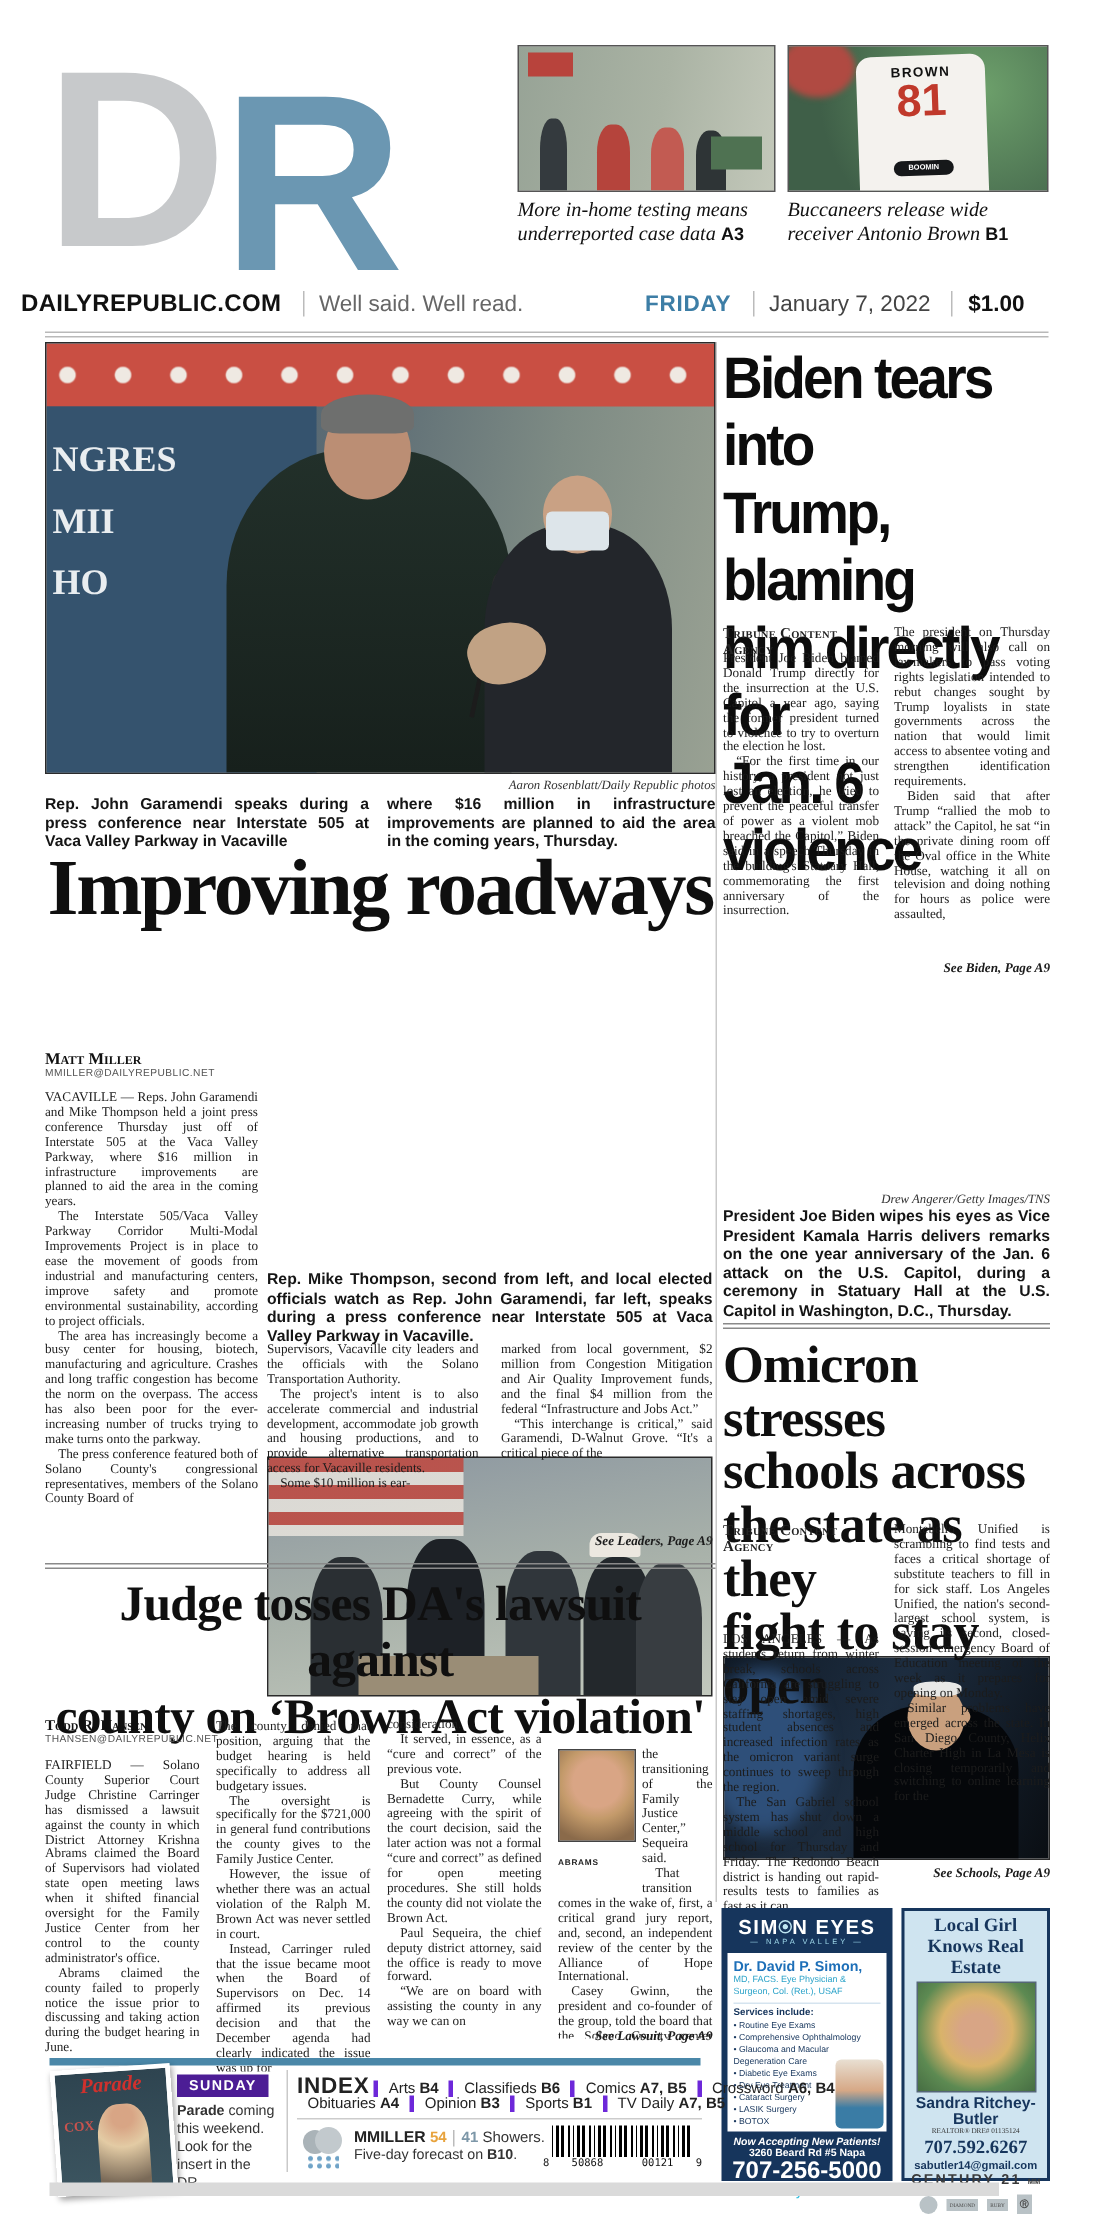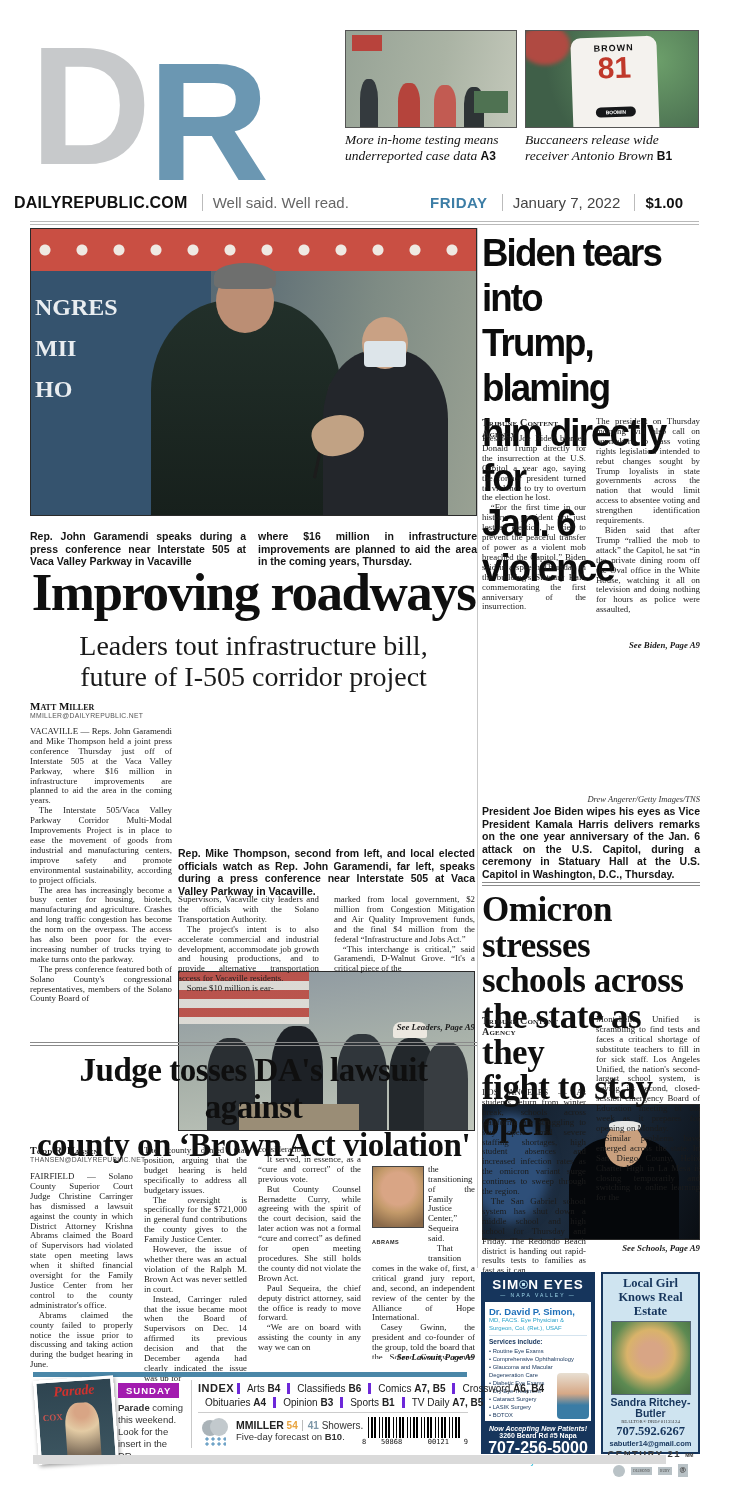--- a/index.html
+++ b/index.html
@@ -64,25 +64,25 @@
   .realtor{background:#cfe4f0;border:2px solid #16355c;box-sizing:border-box;text-align:center;color:#16355c;}
   .realtor-h{font-weight:bold;font-size:12.5px;line-height:1.1;padding-top:3px;}
   .realtor-name{font-family:"Liberation Sans",sans-serif;font-weight:bold;font-size:10.5px;line-height:1.05;}
   .realtor-lic{font-size:4.8px;color:#333;}
   .realtor-phone{font-weight:bold;font-size:12.5px;}
   .realtor-mail{font-family:"Liberation Sans",sans-serif;font-weight:bold;font-size:7.5px;}
   .realtor-c21{font-family:"Liberation Sans",sans-serif;font-weight:bold;font-size:9.5px;letter-spacing:1.5px;color:#3a3a3a;}
   .mark{display:inline-block;background:#b9c2c6;color:#4a4a4a;font-size:3.5px;padding:2px 2px;margin:0 1px;vertical-align:middle;}
 
   
-  .sunday{background:#a21caf;color:#fff;font-family:"Liberation Sans",sans-serif;font-weight:bold;
+  .sunday{background:#4c1d95;color:#fff;font-family:"Liberation Sans",sans-serif;font-weight:bold;
           font-size:9.5px;letter-spacing:1px;padding:2px 8px;display:inline-block;}
   .parade-txt{font-family:"Liberation Sans",sans-serif;font-size:9.5px;line-height:1.25;color:#333;}
   .ixline{font-family:"Liberation Sans",sans-serif;font-size:10px;color:#222;text-align:center;white-space:nowrap;}
-  .ixlabel{font-weight:bold;font-size:11px;letter-spacing:.5px;}
+  .ixlabel{font-weight:bold;font-size:15px;letter-spacing:.5px;}
   .ix{padding:0 7px;border-left:3px solid #6d28d9;}
   .ix:first-of-type{border-left:none;}
   .ix b{font-size:10px;}
   .wx{font-family:"Liberation Sans",sans-serif;font-size:10px;color:#333;}
   .wx .wlabel{font-weight:bold;color:#222;font-size:10.5px;}
   .wx .hi{font-weight:bold;color:#e8a33d;}
   .wx .lo{font-weight:bold;color:#7d97a8;border-left:1px solid #bbb;padding-left:5px;margin-left:4px;}
   .bars{height:21px;background:repeating-linear-gradient(90deg,#000 0 1px,#fff 1px 3px,#000 3px 5px,#fff 5px 6px,#000 6px 8px,#fff 8px 11px,#000 11px 12px,#fff 12px 14px);}
   .bcd{font-family:"DejaVu Sans Mono",monospace;font-size:7px;color:#111;}
 </style>
@@ -150,27 +150,26 @@
     <div class="sil" style="left:120px;bottom:0;width:190px;height:215px;background:linear-gradient(#22302a,#17201c);"></div>
     <div class="head" style="left:185px;top:40px;width:58px;height:64px;background:#bb8e74;"></div>
     <div class="abs" style="left:183px;top:34px;width:62px;height:26px;background:#6e6f6e;border-radius:50% 50% 20% 20%;"></div>
     <div class="abs" style="left:290px;bottom:36px;width:3px;height:78px;background:#1c1c1c;transform:rotate(12deg);"></div>
     <div class="abs" style="left:296px;bottom:106px;width:15px;height:28px;background:#2d2d2d;border-radius:7px;transform:rotate(12deg);"></div>
     <div class="sil" style="right:28px;bottom:0;width:125px;height:165px;background:#23262b;"></div>
     <div class="head" style="right:68px;top:88px;width:46px;height:52px;background:#c9a184;"></div>
     <div class="abs" style="right:70px;top:112px;width:42px;height:26px;background:#dde5ea;border-radius:4px;"></div>
     <div class="abs" style="right:112px;bottom:60px;width:52px;height:40px;background:#c1a284;border-radius:40% 55% 45% 45%;transform:rotate(-18deg);"></div>
   </div>
+  <div class="abs credit" style="left:30px;top:518px;width:447px;">Aaron Rosenblatt/Daily Republic photos</div>
 
   <div class="abs cap" style="left:30px;top:530px;width:216px;">Rep. John Garamendi speaks during a press conference near Interstate 505 at Vaca Valley Parkway in Vacaville</div>
   <div class="abs cap" style="left:258px;top:530px;width:219px;">where $16 million in infrastructure improvements are planned to aid the area in the coming years, Thursday.</div>
 
   <div class="abs h-lead" style="left:30px;top:566px;width:447px;">Improving roadways</div>
-  <div class="abs h-sub" style="left:30px;top:630px;width:447px;">Leaders tout infrastructure bill,
-future of I-505 corridor project</div>
 
   <div class="abs" style="left:30px;top:700px;width:142px;">
     <div class="byname">Matt Miller</div>
     <div class="bymail">MMILLER@DAILYREPUBLIC.NET</div>
   </div>
 
   <div class="abs coltext" style="left:30px;top:727px;width:142px;height:310px;">VACAVILLE — Reps. John Garamendi and Mike Thompson held a joint press conference Thursday just off of Interstate 505 at the Vaca Valley Parkway, where $16 million in infrastructure improvements are planned to aid the area in the coming years.
  The Interstate 505/Vaca Valley Parkway Corridor Multi-Modal Improvements Project is in place to ease the movement of goods from industrial and manufacturing centers, improve safety and promote environmental sustainability, according to project officials.
  The area has increasingly become a busy center for housing, biotech, manufacturing and agriculture. Crashes and long traffic congestion has become the norm on the overpass. The access has also been poor for the ever-increasing number of trucks trying to make turns onto the parkway.
  The press conference featured both of Solano County's congressional representatives, members of the Solano County Board of</div>

